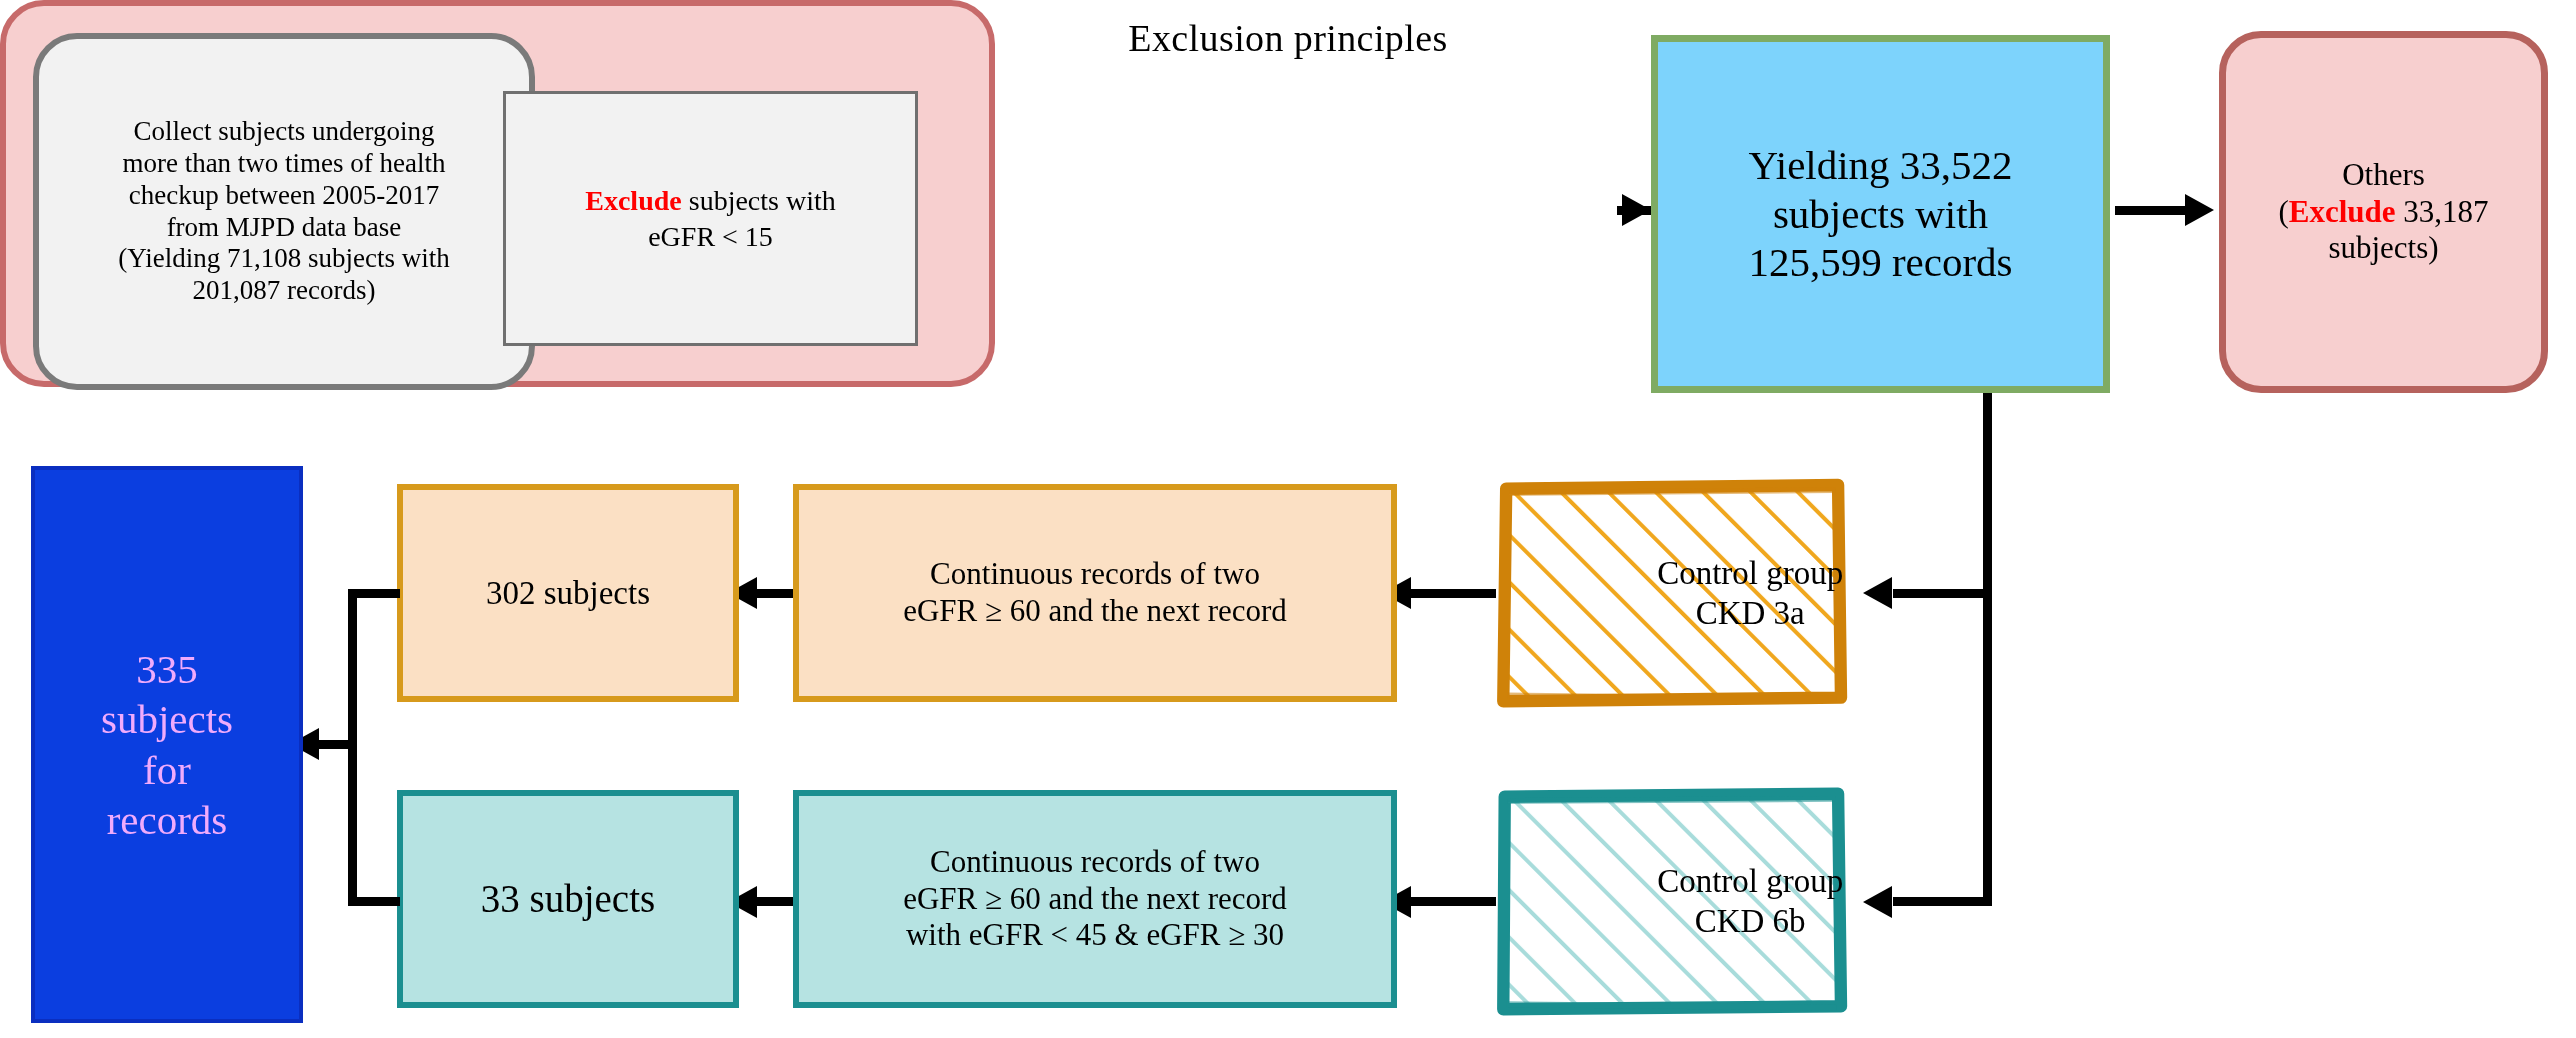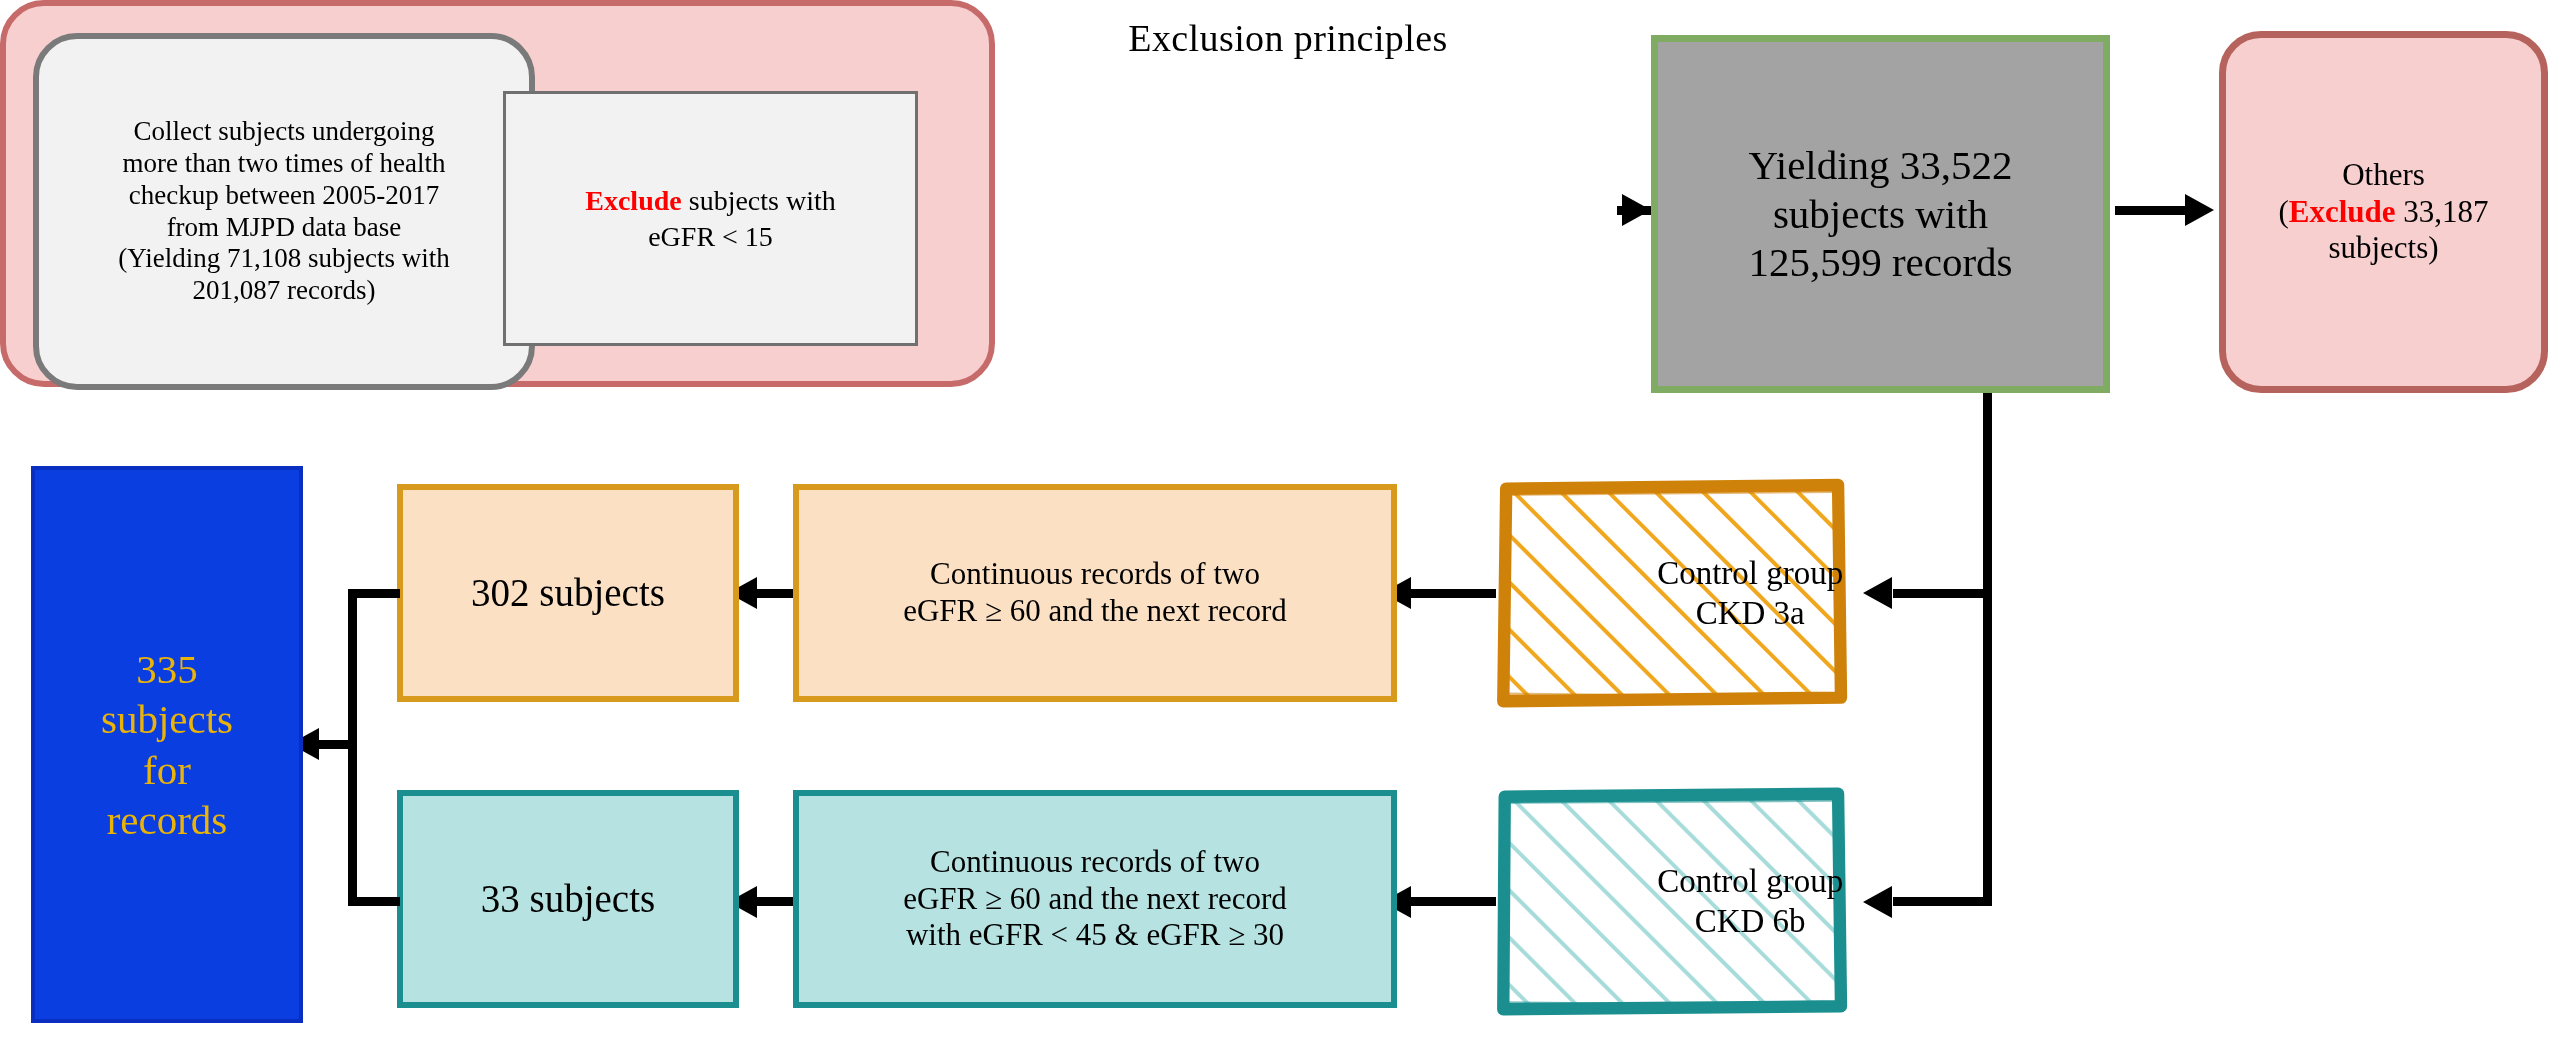--- a/index.html
+++ b/index.html
@@ -20,34 +20,34 @@
   #exclusion-title{position:absolute;left:0;top:16px;width:100%;text-align:center;
       font-size:38px;letter-spacing:0.4px;}
   .sub-box{position:absolute;top:91px;height:255px;background:#f2f2f2;
       border:3.6px solid #707070;box-sizing:border-box;display:flex;align-items:center;
       justify-content:center;text-align:center;font-size:28px;line-height:1.28;}
   #sub-box-times{left:38px;width:415px;}
   #sub-box-egfr{left:495px;width:415px;margin-left:8px;}
   .hl{color:#ff0000;font-weight:bold;}
 
   
-  #box-yielding{left:1651px;top:35px;width:459px;height:358px;background:#a3a3a3;
+  #box-yielding{left:1651px;top:35px;width:459px;height:358px;background:#7dd3fc;
       border:7.3px solid #7fab63;font-size:41px;}
 
   
   #box-others{left:2219px;top:31px;width:329px;height:362px;background:#f7cfcf;
       border:7.3px solid #b6625d;border-radius:42px;font-size:31px;}
 
   
   #box-analysis{left:31px;top:466px;width:272px;height:557px;background:#0b3ee0;
-      border:4.4px solid #0a2ec0;color:#eab308;font-size:41px;line-height:1.22;}
+      border:4.4px solid #0a2ec0;color:#f0abfc;font-size:41px;line-height:1.22;}
 
   
   #box-302{left:397px;top:484px;width:342px;height:218px;background:#fbe0c4;
-      border:6.6px solid #d79a1c;font-size:39px;}
+      border:6.6px solid #d79a1c;font-size:33px;}
   #box-cont-3a{left:793px;top:484px;width:604px;height:218px;background:#fbe0c4;
       border:6.6px solid #d79a1c;font-size:31px;}
   #box-ckd3a{left:1496px;top:477px;width:353px;height:233px;font-size:33px;}
 
   
   #box-33{left:397px;top:790px;width:342px;height:218px;background:#b6e3e2;
       border:6.6px solid #1b8f90;font-size:39px;}
   #box-cont-3b{left:793px;top:790px;width:604px;height:218px;background:#b6e3e2;
       border:6.6px solid #1b8f90;font-size:31px;}
   #box-ckd3b{left:1496px;top:785px;width:353px;height:233px;font-size:33px;}

